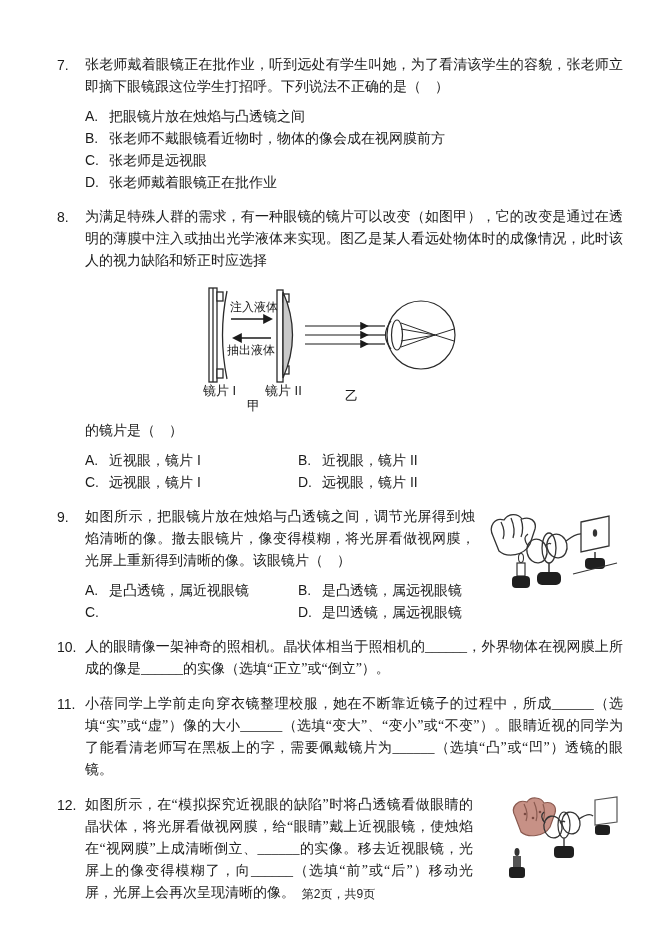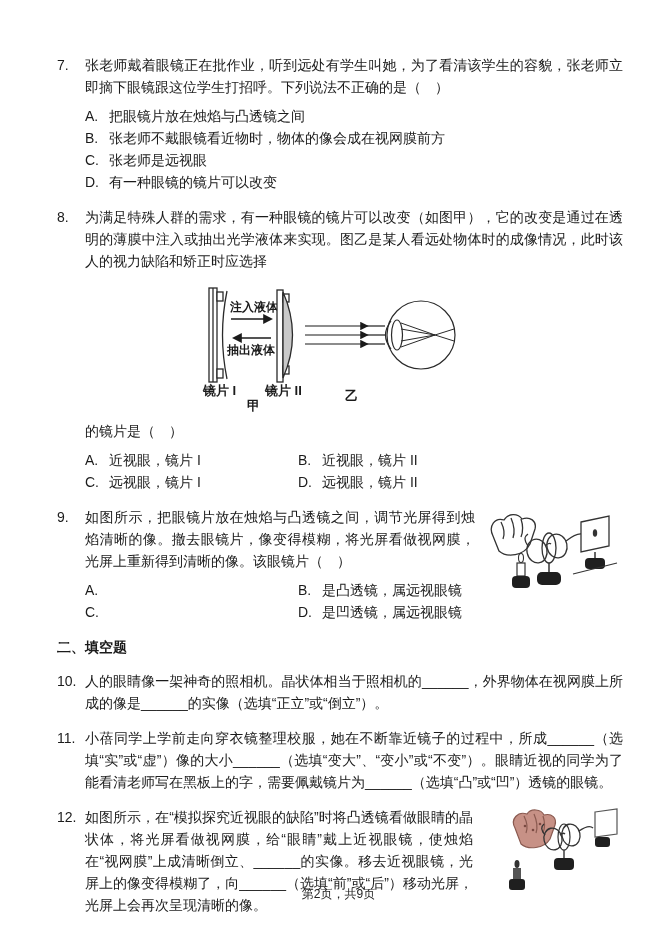--- a/index.html
+++ b/index.html
@@ -10,27 +10,27 @@
     overflow:hidden;
     font-family:"Liberation Sans","DejaVu Sans",sans-serif;
     color:#1b1b1b;
     font-size:14px;
     line-height:22px;
   }
   .content{padding:54px 38px 0 57px;}
   .question{display:flex;margin-bottom:13px;}
   .qnum{width:28px;flex-shrink:0;}
   .qbody{flex:1;min-width:0;}
-  .stem{text-align:justify;}
+  .stem{text-align:justify;font-family:Liberation Serif, serif;}
   .options{margin-top:7px;}
   .options.two-col{display:grid;grid-template-columns:213px 1fr;grid-auto-rows:22px;}
   .opt{display:flex;}
   .opt .olabel{width:24px;flex-shrink:0;}
   .section-title{font-weight:bold;margin:4px 0 12px 0;}
-  .diagram-wrap{margin:6px 0 2px 112px;font-weight:bold;}
+  .diagram-wrap{margin:6px 0 2px 112px;}
   .illus{float:right;margin:0 0 4px 10px;}
   .footer{
     position:absolute;left:8px;top:883px;width:100%;
     text-align:center;font-size:12px;color:#222;
   }
   svg text{font-family:"Liberation Sans","DejaVu Sans",sans-serif;}
 </style>
 </head>
 <body>
 
@@ -49,21 +49,21 @@
           <div class="opt">
             <span class="olabel">B.</span>
             <span>张老师不戴眼镜看近物时，物体的像会成在视网膜前方</span>
           </div>
           <div class="opt">
             <span class="olabel">C.</span>
             <span>张老师是远视眼</span>
           </div>
           <div class="opt">
             <span class="olabel">D.</span>
-            <span>有一种眼镜的镜片可以改变</span>
+            <span>张老师戴着眼镜正在批作业</span>
           </div>
         </div>
       </div>
     </div>
 
     <div class="question">
       <div class="qnum">8.</div>
       <div class="qbody">
         <div class="stem">为满足特殊人群的需求，有一种眼镜的镜片可以改变（如图甲），它的改变是通过在透明的薄膜中注入或抽出光学液体来实现。图乙是某人看远处物体时的成像情况，此时该人的视力缺陷和矫正时应选择</div>
 
@@ -186,37 +186,37 @@
               <line x1="110" y1="46" x2="110" y2="52" stroke="#333" stroke-width="1.5"></line>
               <rect x="100" y="52" width="20" height="11" rx="4" fill="#1f1f1f"></rect>
               <line x1="88" y1="68" x2="132" y2="57" stroke="#333" stroke-width="1.1"></line>
             </g>
           </svg>
         </div>
         <div class="stem">如图所示，把眼镜片放在烛焰与凸透镜之间，调节光屏得到烛焰清晰的像。撤去眼镜片，像变得模糊，将光屏看做视网膜，光屏上重新得到清晰的像。该眼镜片（　）</div>
         <div class="options two-col">
           <div class="opt">
             <span class="olabel">A.</span>
+            <span>是凸透镜，属近视眼镜</span>
           </div>
           <div class="opt">
             <span class="olabel">B.</span>
             <span>是凸透镜，属远视眼镜</span>
           </div>
           <div class="opt">
             <span class="olabel">C.</span>
           </div>
           <div class="opt">
             <span class="olabel">D.</span>
             <span>是凹透镜，属远视眼镜</span>
           </div>
         </div>
       </div>
     </div>
 
-    <div class="section-title">二、填空题</div>
 
     <div class="question">
       <div class="qnum">10.</div>
       <div class="qbody">
         <div class="stem">人的眼睛像一架神奇的照相机。晶状体相当于照相机的______，外界物体在视网膜上所成的像是______的实像（选填“正立”或“倒立”）。</div>
       </div>
     </div>
 
     <div class="question">
       <div class="qnum">11.</div>

